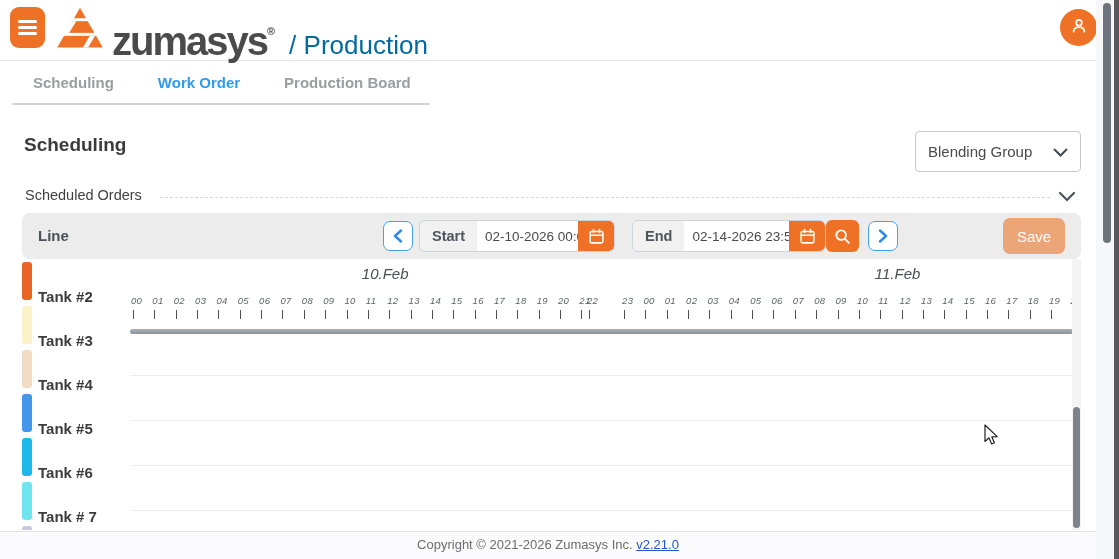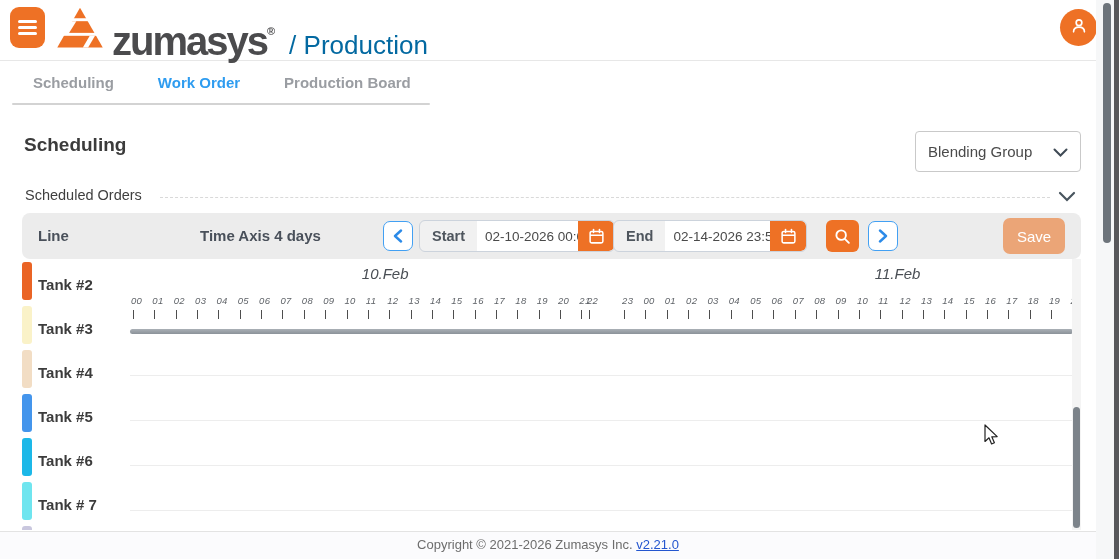--- a/index.html
+++ b/index.html
@@ -36,32 +36,32 @@
   .section-chevron { position:absolute; left:1058px; top:4px; cursor:pointer; }
 
   
   .panel { position:absolute; left:22px; top:213px; width:1059px; height:317px; }
   .toolbar { position:absolute; left:0; top:0; width:1059px; height:46px; background:#ececec; border-radius:8px; }
   .tb-line { position:absolute; left:16px; top:0; line-height:46px; font-size:15px; font-weight:bold; color:#49505a; }
   .tb-axis { position:absolute; left:178px; top:0; line-height:46px; font-size:15px; font-weight:bold; color:#49505a; }
   .nav-btn { position:absolute; top:8px; width:30px; height:30px; background:#fff; border:1.5px solid #42a0f3; border-radius:7px; cursor:pointer; display:flex; align-items:center; justify-content:center; padding:0; }
   .nav-prev { left:361px; } .nav-next { left:846px; }
   .date-group { position:absolute; top:7px; height:32px; display:flex; border:1px solid #ccd3dc; border-radius:6px; background:#f1f1f1; overflow:hidden; }
-  .dg-start { left:397px; width:196px; } .dg-end { left:591px; width:194px; }
+  .dg-start { left:397px; width:196px; } .dg-end { left:610px; width:194px; }
   .dg-label { font-size:14.5px; font-weight:bold; color:#4e555d; line-height:30px; padding:0 12px; white-space:nowrap; }
   .dg-input { border:none; outline:none; background:#fff; font-family:"Liberation Sans",sans-serif; font-size:13.5px; color:#4a4a4a; padding:0 0 0 8px; min-width:0; flex:1; }
   .dg-cal { width:36px; border:none; background:var(--orange); cursor:pointer; display:flex; align-items:center; justify-content:center; border-radius:0 5px 5px 0; }
   .search-btn { position:absolute; left:804px; top:7px; width:33px; height:32px; border:none; border-radius:6px; background:var(--orange); cursor:pointer; display:flex; align-items:center; justify-content:center; }
   .save-btn { position:absolute; left:981px; top:5px; width:62px; height:36px; border:none; border-radius:7px; background:var(--save); color:#fff; font-size:15px; font-family:"Liberation Sans",sans-serif; cursor:default; }
 
   
   .chart { position:absolute; left:0; top:46px; width:1059px; height:271px; background:#fff; overflow:hidden; }
   .lane { position:absolute; left:0; width:108px; height:44px; cursor:pointer; }
   .lane-bar { position:absolute; left:0; top:3px; width:10px; height:38px; border-radius:3px; }
-  .lane-label { position:absolute; left:16px; top:4px; line-height:44px; font-size:15px; font-weight:bold; color:#3c3c3c; white-space:nowrap; }
+  .lane-label { position:absolute; left:16px; top:16px; line-height:44px; font-size:15px; font-weight:bold; color:#3c3c3c; white-space:nowrap; }
   .time-area { position:absolute; left:107px; top:0; width:944px; height:76px; overflow:hidden;font-style:italic; }
   .day-cell { position:absolute; top:0; height:76px; }
   .day-label { position:absolute; left:0; right:0; top:6px; text-align:center; font-size:15px; color:#4a4f55; }
   .hour-cell { position:absolute; top:36px; height:30px; }
   .hour-label { position:absolute; left:2px; top:0; font-size:9.5px; color:#5f6368; letter-spacing:0.3px; }
   .hour-tick { position:absolute; left:4px; top:15px; width:1px; height:9px; background:#4e4e4e; }
   .h-scrollbar { position:absolute; left:108px; top:70px; width:943px; height:5px; border-radius:3px; background:linear-gradient(#aab0b6,#8b9299); cursor:pointer; }
   .row-sep { position:absolute; left:108px; width:943px; height:1px; background:#ededed; }
   .v-track { position:absolute; right:0; top:0; width:9px; height:271px; background:#f4f4f4; }
   .v-thumb { position:absolute; right:1px; top:148px; width:7px; height:121px; border-radius:4px; background:#7c838a; cursor:pointer; }
@@ -132,21 +132,20 @@
     <span class="section-chevron">
       <svg width="18" height="11" viewBox="0 0 18 11" fill="none" stroke="#49555f" stroke-width="2.2" stroke-linecap="round">
           <polyline points="2,2 9,9 16,2"></polyline>
         </svg>
     </span>
   </div>
 
   <div class="panel">
     <div class="toolbar">
       <span class="tb-line">Line</span>
-      <span class="tb-axis">Time Axis 4 days</span>
 
       <button class="nav-btn nav-prev">
         <svg width="10" height="14" viewBox="0 0 10 14" fill="none" stroke="#2b8ae8" stroke-width="2.4" stroke-linecap="round" stroke-linejoin="round">
             <polyline points="8,1.5 2,7 8,12.5"></polyline>
           </svg>
       </button>
 
       <div class="date-group dg-start">
         <span class="dg-label">Start</span>
         <input class="dg-input" value="02-10-2026 00:00" style="">

